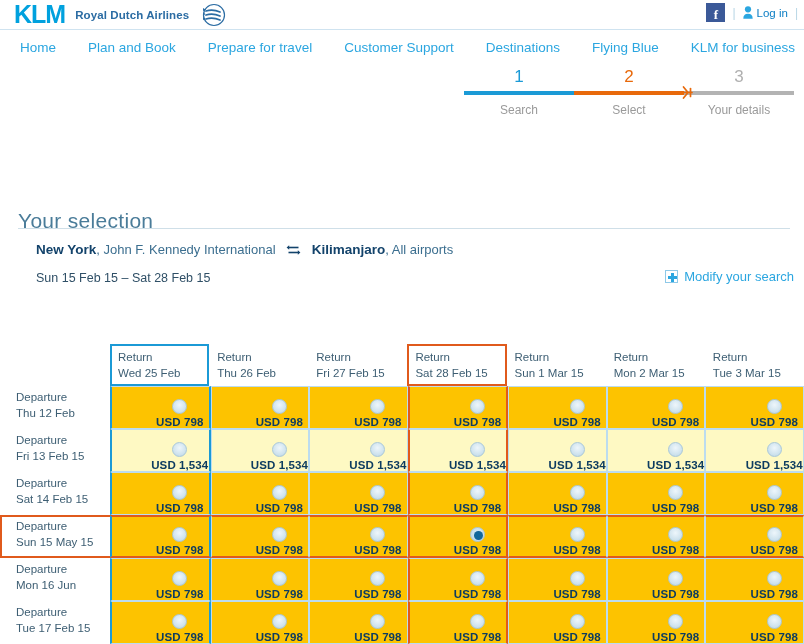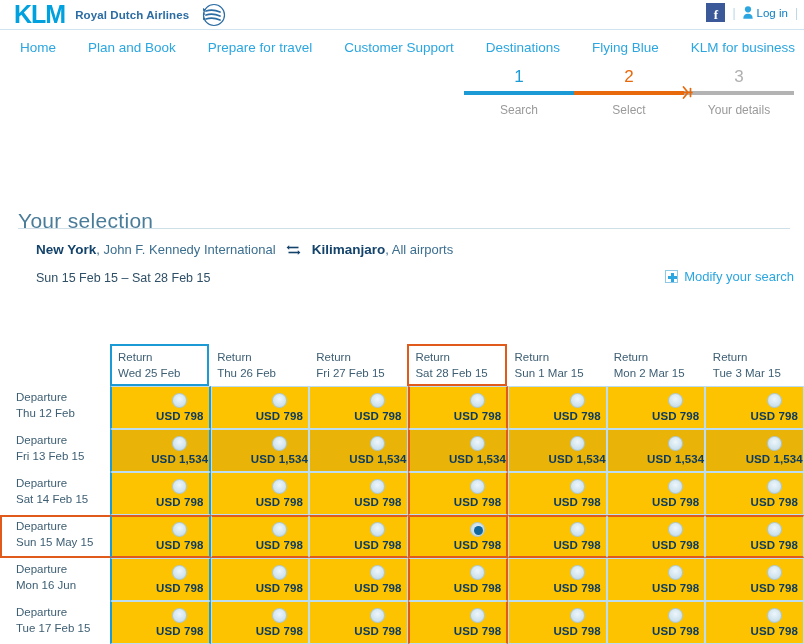--- a/index.html
+++ b/index.html
@@ -147,25 +147,25 @@
     font-size: 11.5px; color: #3d5e73; line-height: 1.35;
     border: 2px solid transparent;
   }
   .colhead.hov { border-color: #1b9ad6; }
   .colhead.sel { border-color: #e05a1c; }
   .cell {
     flex: 1 1 0; min-width: 0; height: 43px;
     background: #fdc300;
     border: 1px solid #bcdcef;
     display: flex; flex-direction: column;
-    align-items: center; justify-content: center;
+    align-items: center; justify-content: flex-end;
     position: relative;
     padding-left: 39px;
   }
-  .cell.white { background: #eab308; }
+  .cell.white { background: #fef9c3; }
   .cell .radio {
     width: 15px; height: 15px; border-radius: 50%;
     background: radial-gradient(circle at 50% 38%, #eef6fb 0%, #cfe3ee 62%, #b7d3e3 100%);
     border: 1px solid #a9c8da;
     margin-bottom: 2px;
   }
   .cell.picked .radio {
     background: radial-gradient(circle at 50% 38%, #d9ecf7 0%, #cfe3ee 40%, #b7d3e3 100%);
     position: relative;
   }

